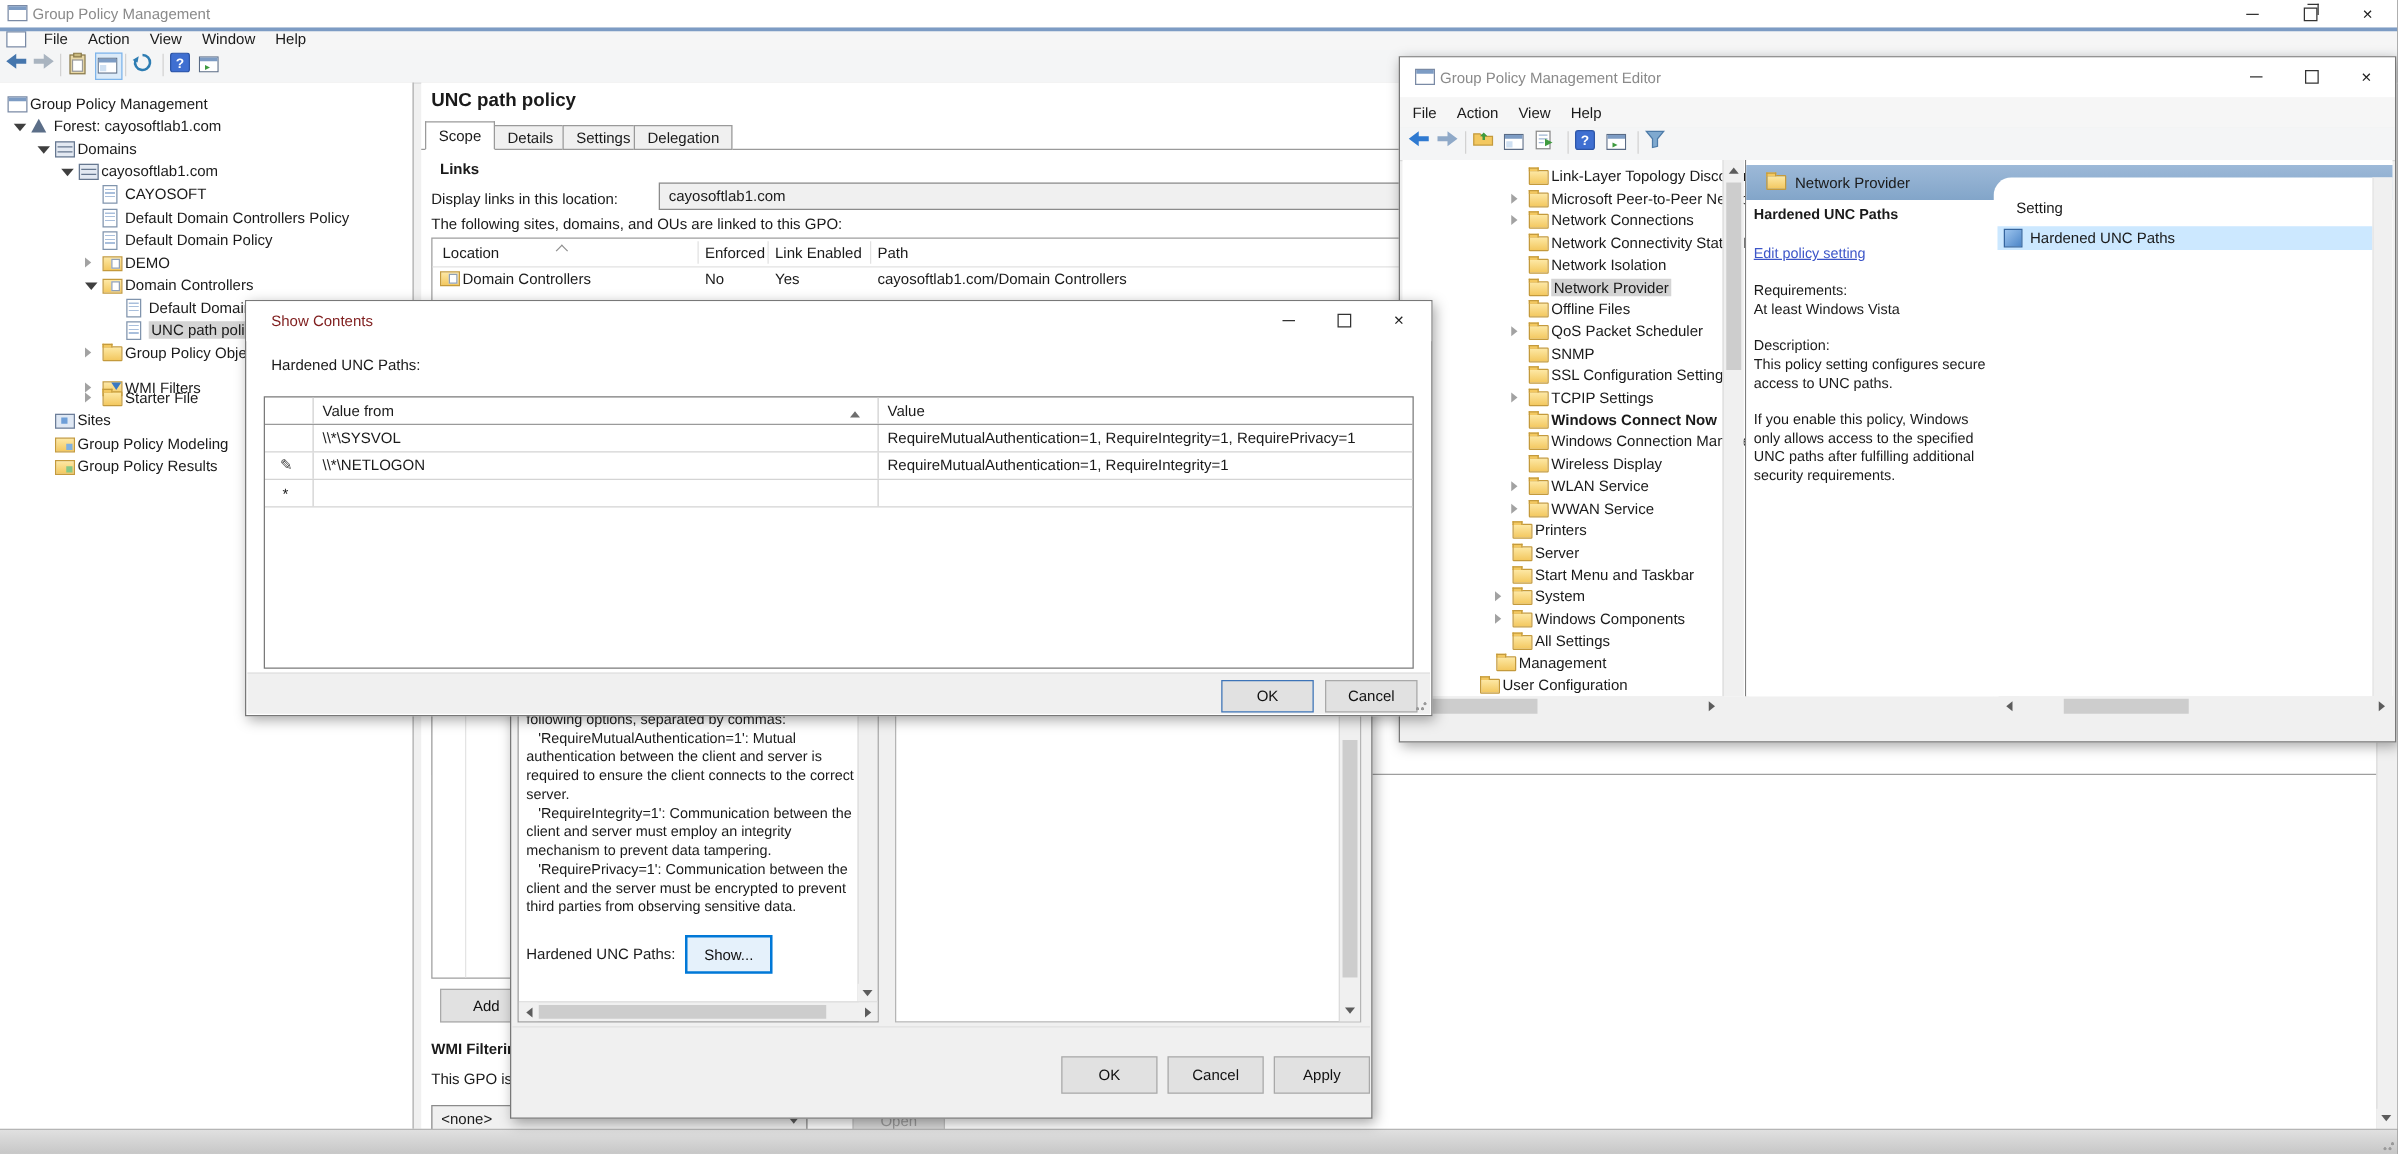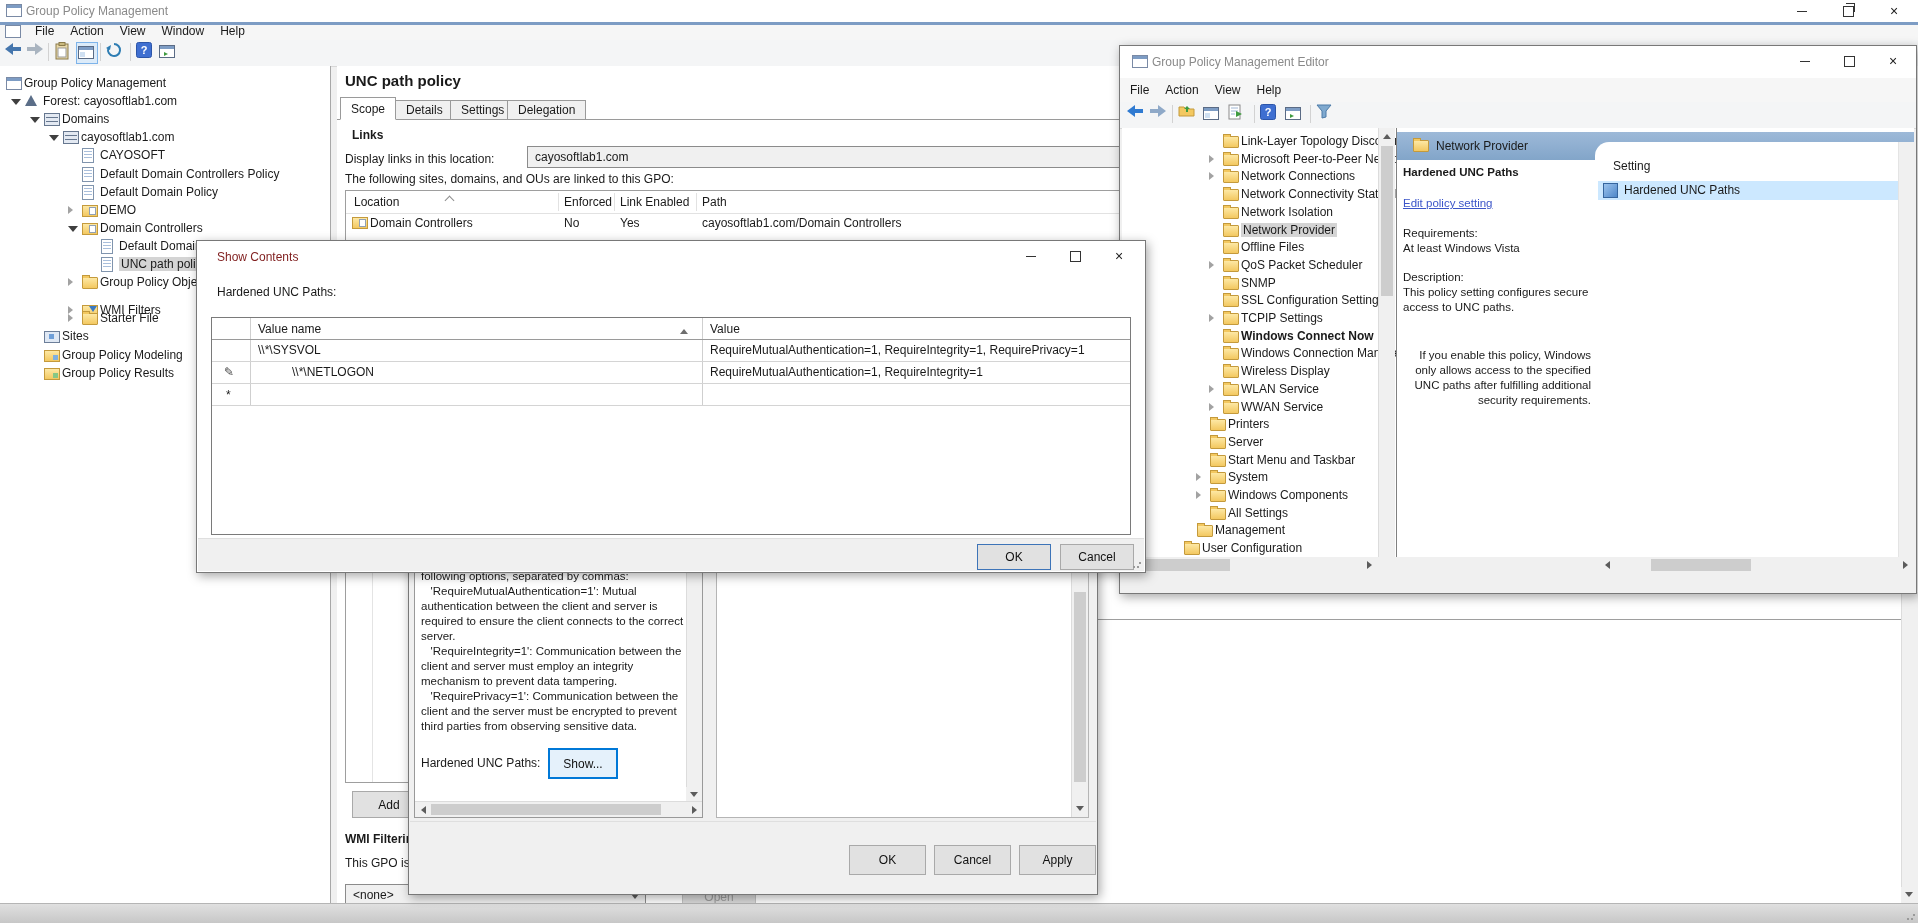--- a/index.html
+++ b/index.html
@@ -495,21 +495,21 @@
         <span class="abs nowrap" style="left:39px;top:7px;">Network Provider</span>
       </div>
 
       <div class="abs" style="left:2px;top:32px;width:196px;height:397px;background:#fff;font-size:11.5px;line-height:15px;">
         <div class="abs bold nowrap" style="left:4px;top:5px;font-size:11.5px;">Hardened UNC Paths</div>
         <div class="abs nowrap link" style="left:4px;top:36px;">Edit policy setting</div>
         <div class="abs nowrap" style="left:4px;top:66px;">Requirements:</div>
         <div class="abs nowrap" style="left:4px;top:81px;">At least Windows Vista</div>
         <div class="abs nowrap" style="left:4px;top:110px;">Description:</div>
         <div class="abs" style="left:4px;top:125px;width:188px;">This policy setting configures secure access to UNC paths.</div>
-        <div class="abs" style="left:4px;top:188px;width:188px;text-align:right;">If you enable this policy, Windows only allows access to the specified UNC paths after fulfilling additional security requirements.</div>
+        <div class="abs" style="left:4px;top:169px;width:188px;">If you enable this policy, Windows only allows access to the specified UNC paths after fulfilling additional security requirements.</div>
       </div>
 
       <div class="abs" style="left:198px;top:14px;width:319px;height:415px;background:#fff;border-top-left-radius:14px;">
         <span class="abs nowrap" style="left:18px;top:17px;">Setting</span>
         <div class="abs" style="left:3px;top:39px;width:300px;height:19px;background:#cce8ff;">
           <span class="ic ic-setting" style="left:5px;"></span>
           <span class="abs nowrap" style="left:26px;top:2px;">Hardened UNC Paths</span>
         </div>
         <div class="abs track" style="right:0;top:0;width:15px;height:100%;border-left:1px solid #e4e4e4;"></div>
       </div>
@@ -601,36 +601,36 @@
           <span class="g-max"></span>
         </div>
       <div class="wbtn" style="left:900px;">
           <span class="g-close">×</span>
         </div>
     </div>
     <div class="abs nowrap" style="left:20px;top:44px;">Hardened UNC Paths:</div>
 
     <div class="abs" style="left:14px;top:76px;width:920px;height:218px;background:#fff;border:1px solid #7a7a7a;box-sizing:border-box;">
       <div class="abs" style="left:0;top:0;width:100%;height:22px;border-bottom:1px solid #9a9a9a;box-sizing:border-box;">
-        <span class="abs nowrap" style="left:46px;top:4px;">Value name</span>
+        <span class="abs nowrap" style="left:46px;top:4px;">Value from</span>
         <span class="caret-solid" style="left:468px;top:7px;"></span>
         <span class="abs nowrap" style="left:498px;top:4px;">Value</span>
         <span class="gridv" style="left:38px;"></span>
           <span class="gridv" style="left:490px;"></span>
       </div>
       <div class="abs" style="left:0;top:22px;width:100%;height:22px;border-bottom:1px solid #d4d4d4;box-sizing:border-box;">
         <span class="abs nowrap" style="left:14px;top:3px;"></span>
         <span class="abs nowrap" style="left:46px;top:3px;">\\*\SYSVOL</span>
         <span class="abs nowrap" style="left:498px;top:3px;">RequireMutualAuthentication=1, RequireIntegrity=1, RequirePrivacy=1</span>
         <span class="gridv" style="left:38px;"></span>
           <span class="gridv" style="left:490px;"></span>
       </div>
       <div class="abs" style="left:0;top:44px;width:100%;height:22px;border-bottom:1px solid #d4d4d4;box-sizing:border-box;">
         <span class="abs nowrap" style="left:12px;top:3px;color:#444;">✎</span>
-        <span class="abs nowrap" style="left:46px;top:3px;margin-left:34px;">\\*\NETLOGON</span>
+        <span class="abs nowrap" style="left:46px;top:3px;">\\*\NETLOGON</span>
         <span class="abs nowrap" style="left:498px;top:3px;">RequireMutualAuthentication=1, RequireIntegrity=1</span>
         <span class="gridv" style="left:38px;"></span>
           <span class="gridv" style="left:490px;"></span>
       </div>
       <div class="abs" style="left:0;top:66px;width:100%;height:22px;border-bottom:1px solid #d4d4d4;box-sizing:border-box;">
         <span class="abs nowrap" style="left:14px;top:4px;">*</span>
         <span class="gridv" style="left:38px;"></span>
           <span class="gridv" style="left:490px;"></span>
       </div>
     </div>

